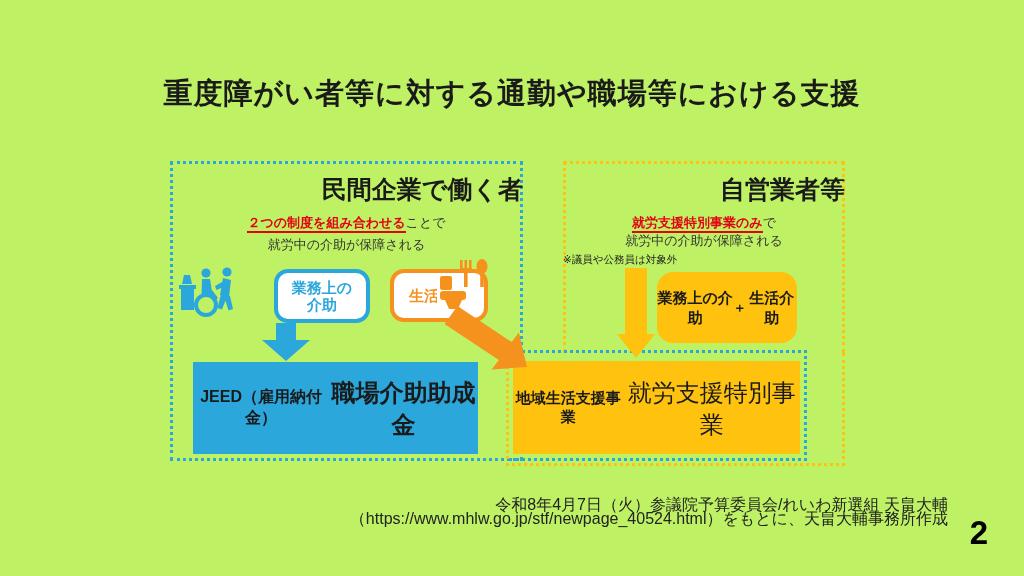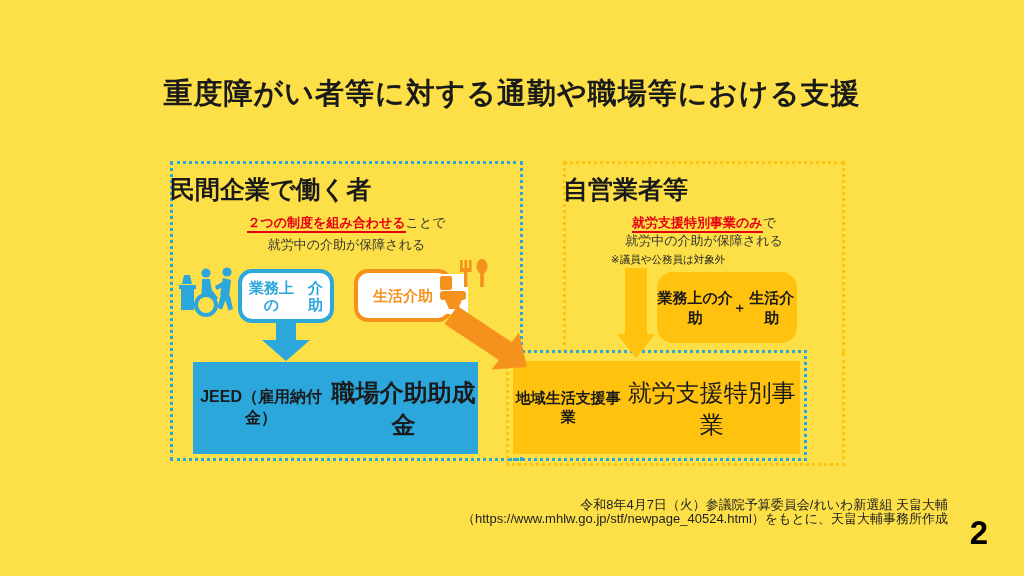--- a/index.html
+++ b/index.html
@@ -1,44 +1,44 @@
 <!DOCTYPE html>
 <html><head>
 <meta charset="utf-8">
 <style>
   html,body{margin:0;padding:0;background:#fff;}
   .stage{
-    position:relative;width:1024px;height:576px;background:#fde047;overflow:hidden;
+    position:relative;width:1024px;height:576px;background:#bef264;overflow:hidden;
     font-family:"Liberation Sans","DejaVu Sans",sans-serif;color:#1a1a1a;
   }
   .abs{position:absolute;box-sizing:border-box;}
   .title{
     left:0;top:74px;width:1024px;text-align:center;
     font-size:29px;font-weight:bold;letter-spacing:1px;color:#1a1a1a;
   }
   
   .frame-blue-left{left:170px;top:161px;width:353px;height:300px;border:3px dotted #2BA7DC;z-index:1;}
   .frame-yellow-top{left:563px;top:161px;width:282px;height:192px;border:3px dotted #FFC20E;border-bottom:none;z-index:1;}
   .frame-yellow-bottom{left:506px;top:353px;width:339px;height:113px;border:3px dotted #FFC20E;border-top:none;z-index:1;}
   .frame-blue-inner{left:509px;top:350px;width:298px;height:111px;border:3px dotted #2BA7DC;border-left:none;z-index:1;}
 
-  .group-heading{font-size:25px;font-weight:bold;text-align:left;color:#1a1a1a;z-index:2;}
+  .group-heading{font-size:25px;font-weight:bold;text-align:right;color:#1a1a1a;z-index:2;}
   .gh-left{left:170px;top:173px;width:353px;}
   .gh-right{left:563px;top:173px;width:282px;}
 
   .lead{font-size:13px;text-align:center;color:#333;z-index:2;}
   .lead .hl{color:#E60012;font-weight:bold;border-bottom:2px solid #E60012;padding-bottom:1px;}
   .lead-l1{left:170px;top:214px;width:353px;}
   .lead-l2{left:170px;top:236px;width:353px;}
   .lead-r1{left:563px;top:214px;width:282px;}
   .lead-r2{left:563px;top:232px;width:282px;}
-  .note{left:563px;top:253px;width:210px;font-size:10.5px;text-align:center;color:#222;z-index:2;}
+  .note{left:563px;top:253px;width:210px;font-size:10.5px;text-align:left;color:#222;z-index:2;}
 
-  .pill{border-radius:14px;display:flex;flex-direction:row;align-items:center;justify-content:center;
-        text-align:center;font-weight:bold;line-height:1.15;z-index:2;background:#fff;}
+  .pill{border-radius:14px;display:flex;flex-direction:column;align-items:center;justify-content:center;
+        text-align:center;font-weight:bold;line-height:1.15;z-index:2;background:#fff;margin-left:36px;}
   .pill-blue{left:238px;top:269px;width:96px;height:54px;border:4px solid #2BA7DC;color:#2BA7DC;font-size:15px;}
   .pill-orange{left:354px;top:269px;width:98px;height:53px;border:4px solid #F5921E;color:#F5921E;font-size:15px;}
   .combo-box{left:657px;top:272px;width:140px;height:71px;border-radius:16px;background:#FFC20E;color:#1a1a1a;
              display:flex;flex-direction:row;align-items:center;justify-content:center;
              font-weight:bold;font-size:15px;line-height:1.3;z-index:2;text-align:center;}
   .combo-box .plus{font-size:13px;line-height:1;}
 
   .solid-box{display:flex;flex-direction:row;align-items:center;justify-content:center;text-align:center;z-index:2;color:#1a1a1a;}
   .box-jeed{left:193px;top:362px;width:285px;height:92px;background:#2BA7DC;}
   .box-jeed .l1{font-size:16px;font-weight:bold;}
@@ -48,21 +48,21 @@
   .box-chiiki .l2{font-size:24px;font-weight:normal;margin-top:2px;}
 
   .icon{z-index:4;}
   .icon-wheelchair{left:179px;top:264px;}
   .icon-mealtoilet{left:437px;top:258px;}
   .arrow{z-index:5;}
   .arrow-blue-down{left:262px;top:323px;}
   .arrow-orange-diag{left:443px;top:303px;}
   .arrow-yellow-down{left:617px;top:268px;}
 
-  .footer{right:76px;top:498px;text-align:right;font-size:13px;line-height:13.5px;color:#222;z-index:2;}
+  .footer{right:76px;top:498px;text-align:right;font-size:16px;line-height:13.5px;color:#222;z-index:2;}
   .page-num{right:36px;top:514px;font-size:33px;font-weight:bold;color:#000;z-index:2;}
 </style>
 </head>
 <body>
 
 <div class="stage">
 
   <div class="abs title">重度障がい者等に対する通勤や職場等における支援</div>
 
   <div class="abs frame-blue-left"></div>

